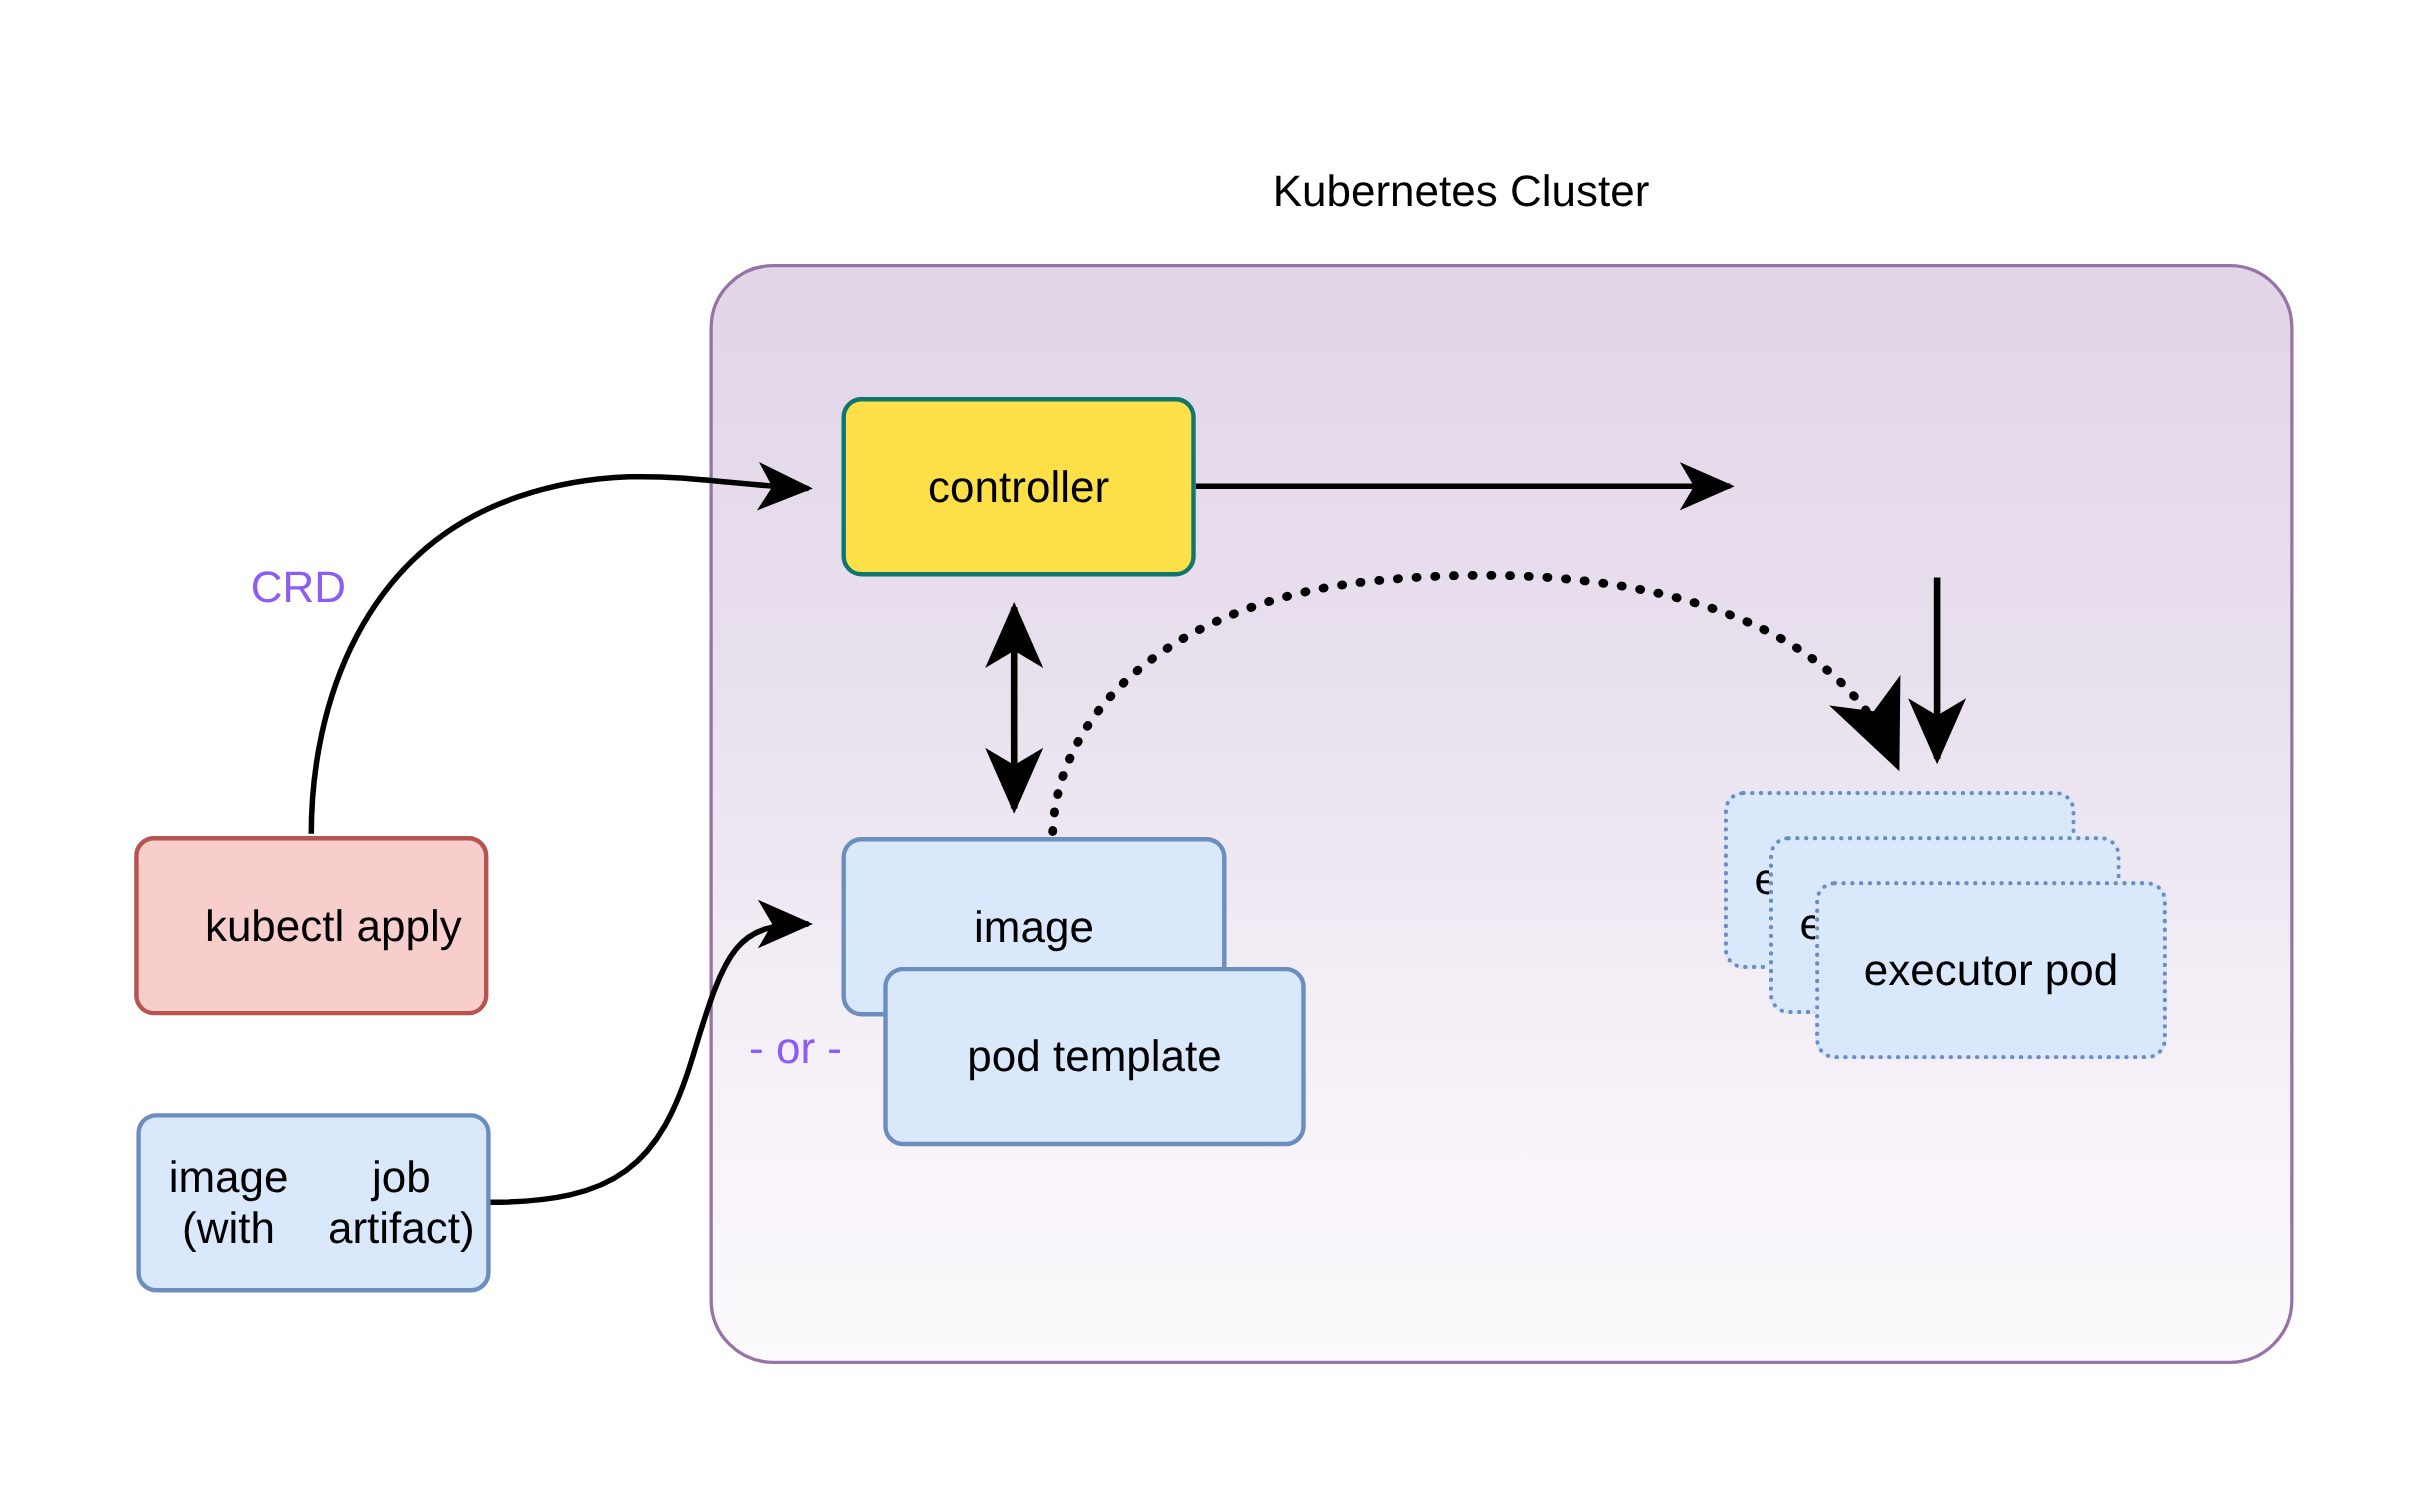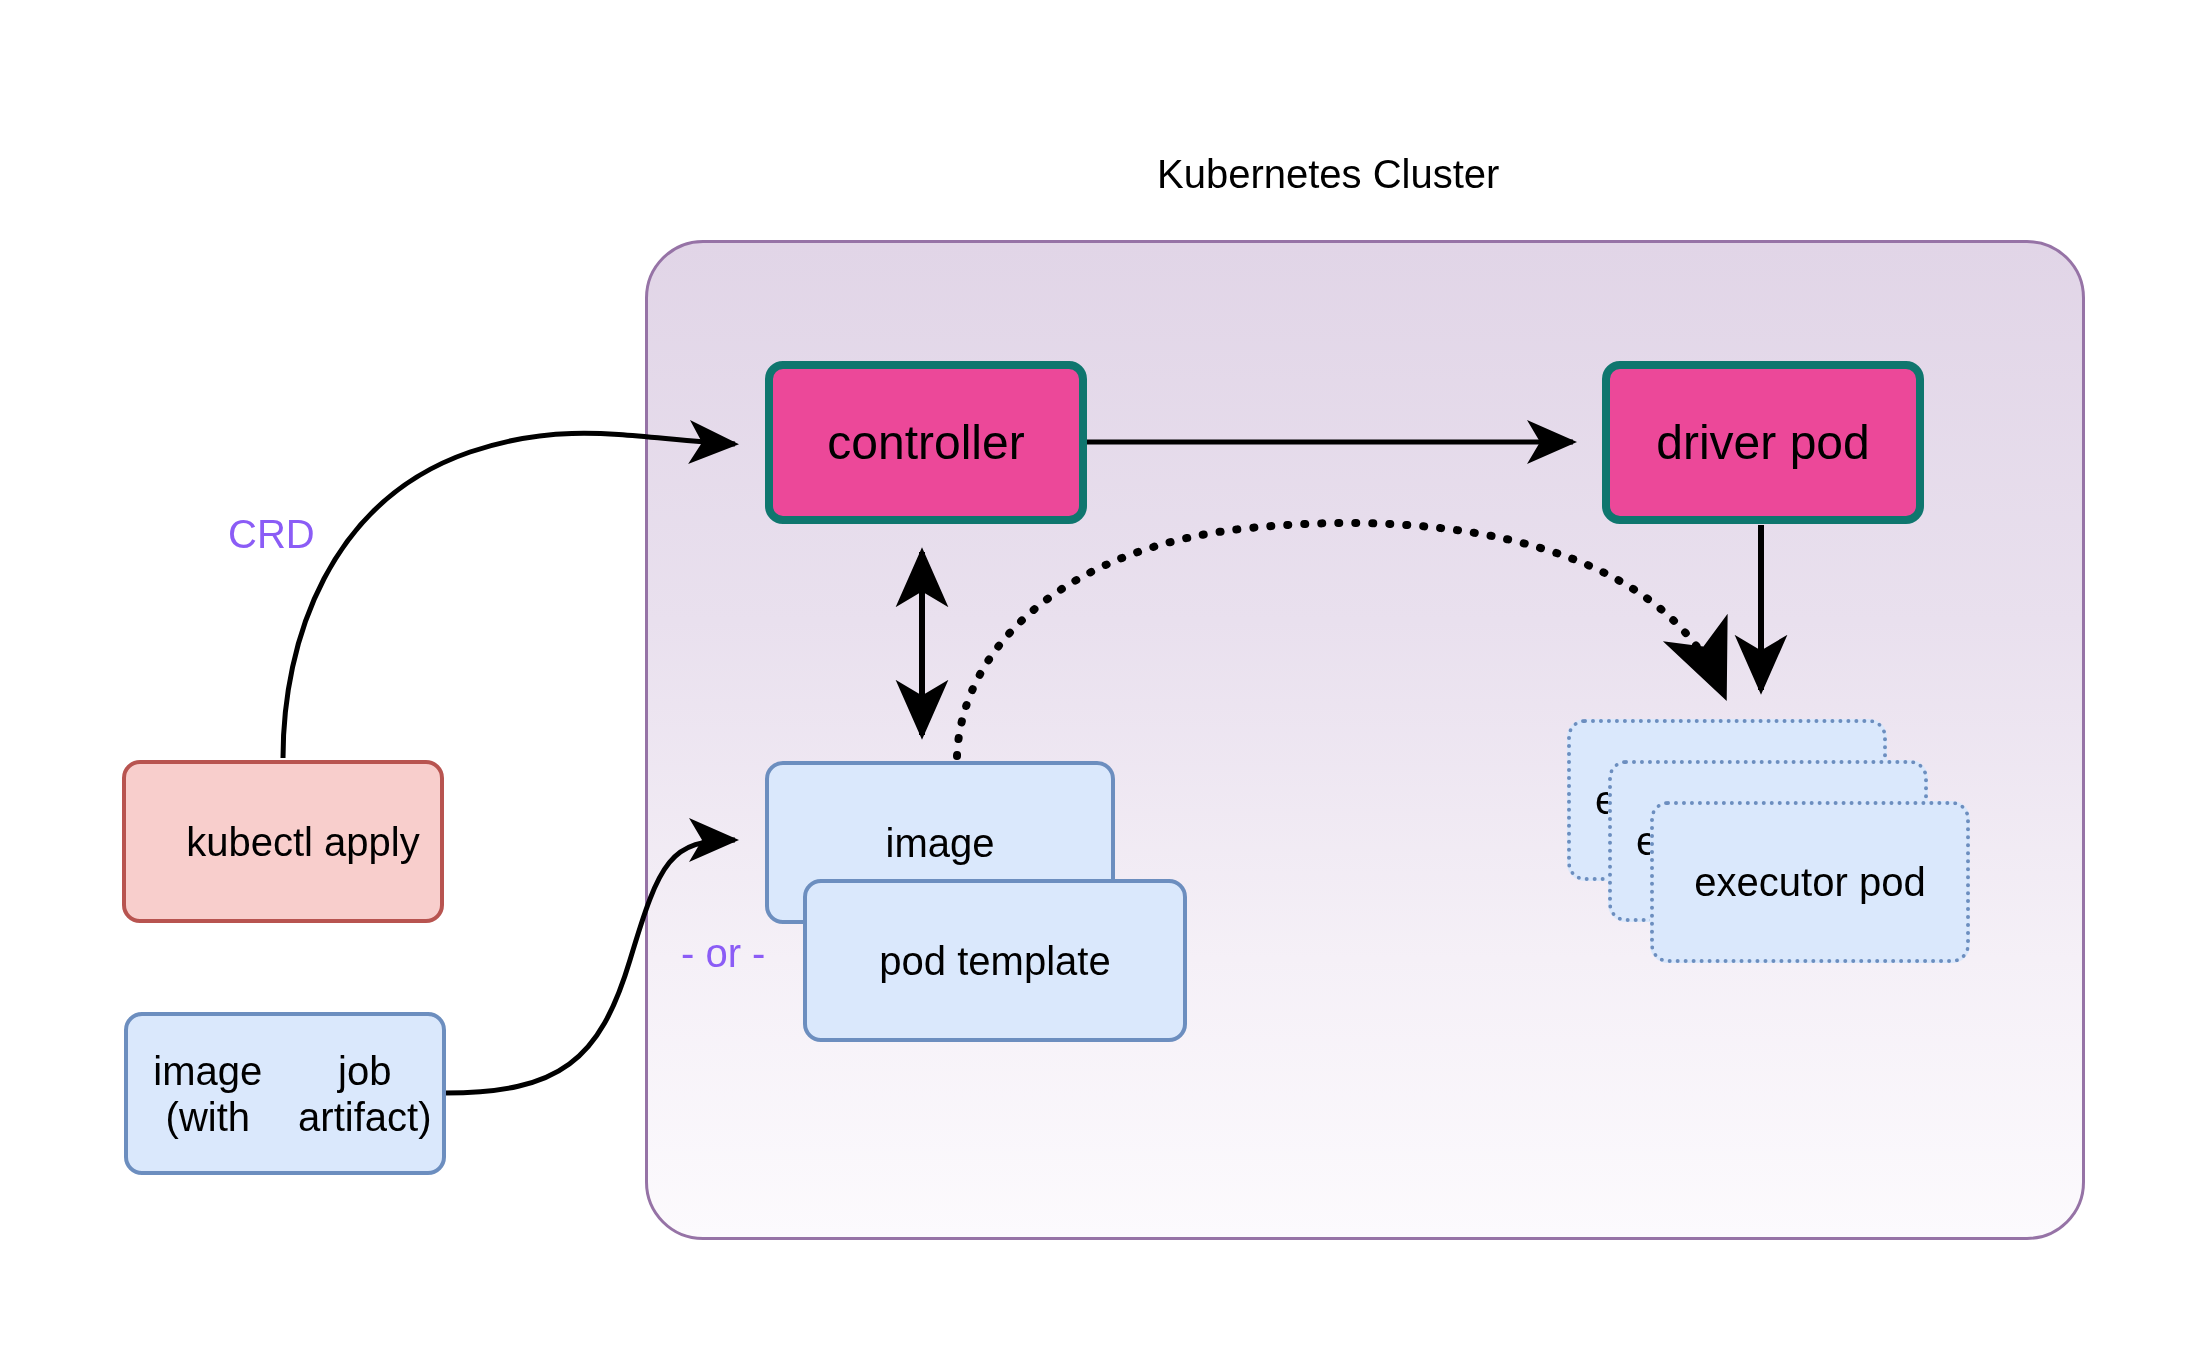--- a/index.html
+++ b/index.html
@@ -38,24 +38,24 @@
 
   .cluster-box {
     position: absolute;
     box-sizing: border-box;
     border: 3px solid #9673a6;
     border-radius: 58px;
     background: linear-gradient(to bottom, #e1d5e7 0%, #e9e0ee 38%, #f5f0f7 72%, #fcfaFD 100%);
   }
 
   .green-node {
-    background: #ec4899;
-    border: 8px solid #0f766e;
+    background: #fde047;
+    border: 4px solid #0f766e;
     border-radius: 18px;
-    font-size: 48px;
+    font-size: 40px;
   }
 
   .red-node {
     background: #f8cecc;
     border: 4px solid #b85450;
     border-radius: 18px;
     font-size: 40px;
     padding-left: 40px;
   }
 
@@ -145,23 +145,20 @@
   </div>
 
   <div class="node blue-dotted-node" style="left:1650px; top:801px; width:320px; height:162px;">
     <span>executor pod</span>
   </div>
 
   <div class="node green-node" style="left:765px; top:361px; width:322px; height:163px;">
     <span>controller</span>
   </div>
 
-  <div class="node green-node" style="left:1602px; top:361px; width:322px; height:163px;">
-    <span>driver pod</span>
-  </div>
 
   <div class="node red-node" style="left:122px; top:760px; width:322px; height:163px;">
     <span>kubectl apply</span>
   </div>
 
   <div class="node blue-node multiline" style="left:124px; top:1012px; width:322px; height:163px;">
     <span>image (with</span>
     <span>job artifact)</span>
   </div>
 

